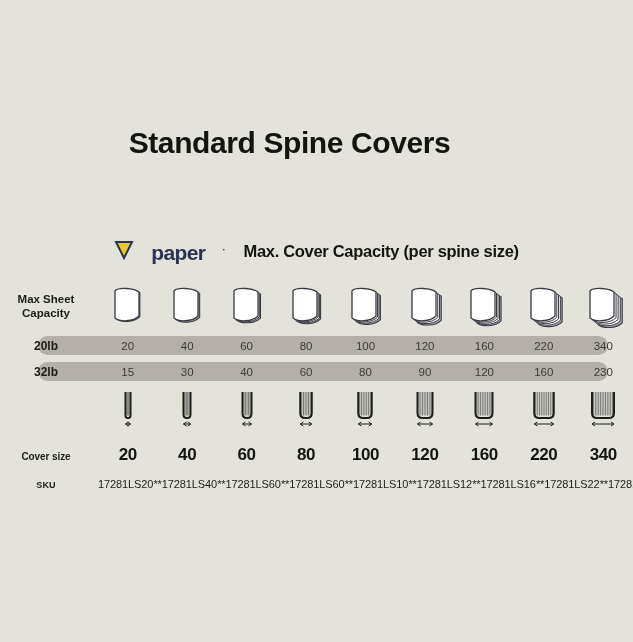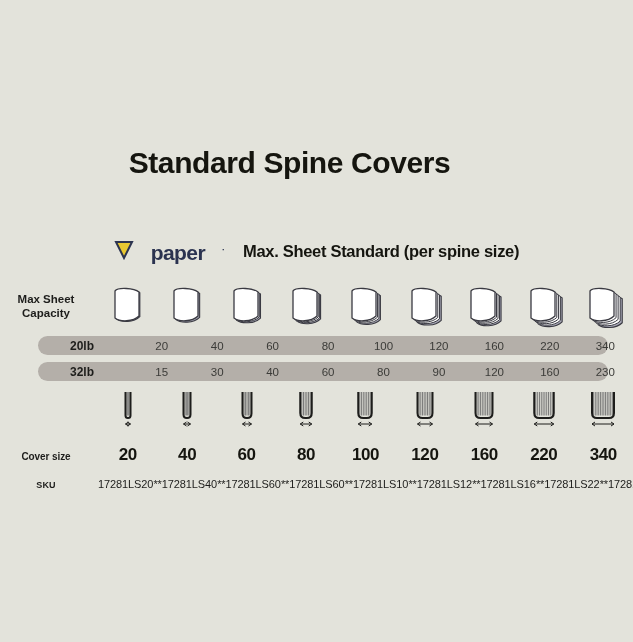--- a/index.html
+++ b/index.html
@@ -16,21 +16,20 @@
     color: #1d1d1b;
   }
 
   
   .title-block {
     position: absolute;
     top: 124px;
     left: 0;
     width: 579px;
     text-align: center;
-    margin-top: 20px;
   }
   .title-line {
     font-size: 30px;
     font-weight: bold;
     letter-spacing: -0.4px;
     line-height: 38px;
     color: #15150f;
   }
 
   
@@ -131,21 +130,20 @@
     height: 19px;
     background: #b4afa9;
     border-radius: 10px;
   }
   .pill-inner {
     position: relative;
     display: flex;
     align-items: center;
     width: 633px;
     height: 18px;
-    padding-left: 36px;
   }
   .pill-weight {
     width: 98px;
     flex: 0 0 98px;
     text-align: center;
     font-size: 12px;
     font-weight: bold;
     color: #1d1d1b;
     box-sizing: border-box;
     padding-right: 6px;
@@ -203,21 +201,21 @@
 <div class="legend-row">
   <div class="logo">
     <span class="logo-v">
       <svg width="20" height="20" viewBox="0 0 20 20">
         <path d="M2 2 L18 2 L10 18 Z" fill="#e8c832" stroke="#2b3350" stroke-width="2" stroke-linejoin="miter"></path>
       </svg>
     </span>
     <span class="logo-word">paper</span>
     <span class="logo-tm">·</span>
   </div>
-  <div class="legend-text">Max. Sheet Standard (per spine size)</div>
+  <div class="legend-text">Max. Cover Capacity (per spine size)</div>
 </div>
 
 <div class="grid">
 
   <div class="row row-icons">
     <div class="rowlabel">
       <div class="maxsheet-label">Max Sheet</div>
       <div class="maxsheet-label">Capacity</div>
     </div>
     <div class="cells" id="icon-cells">

